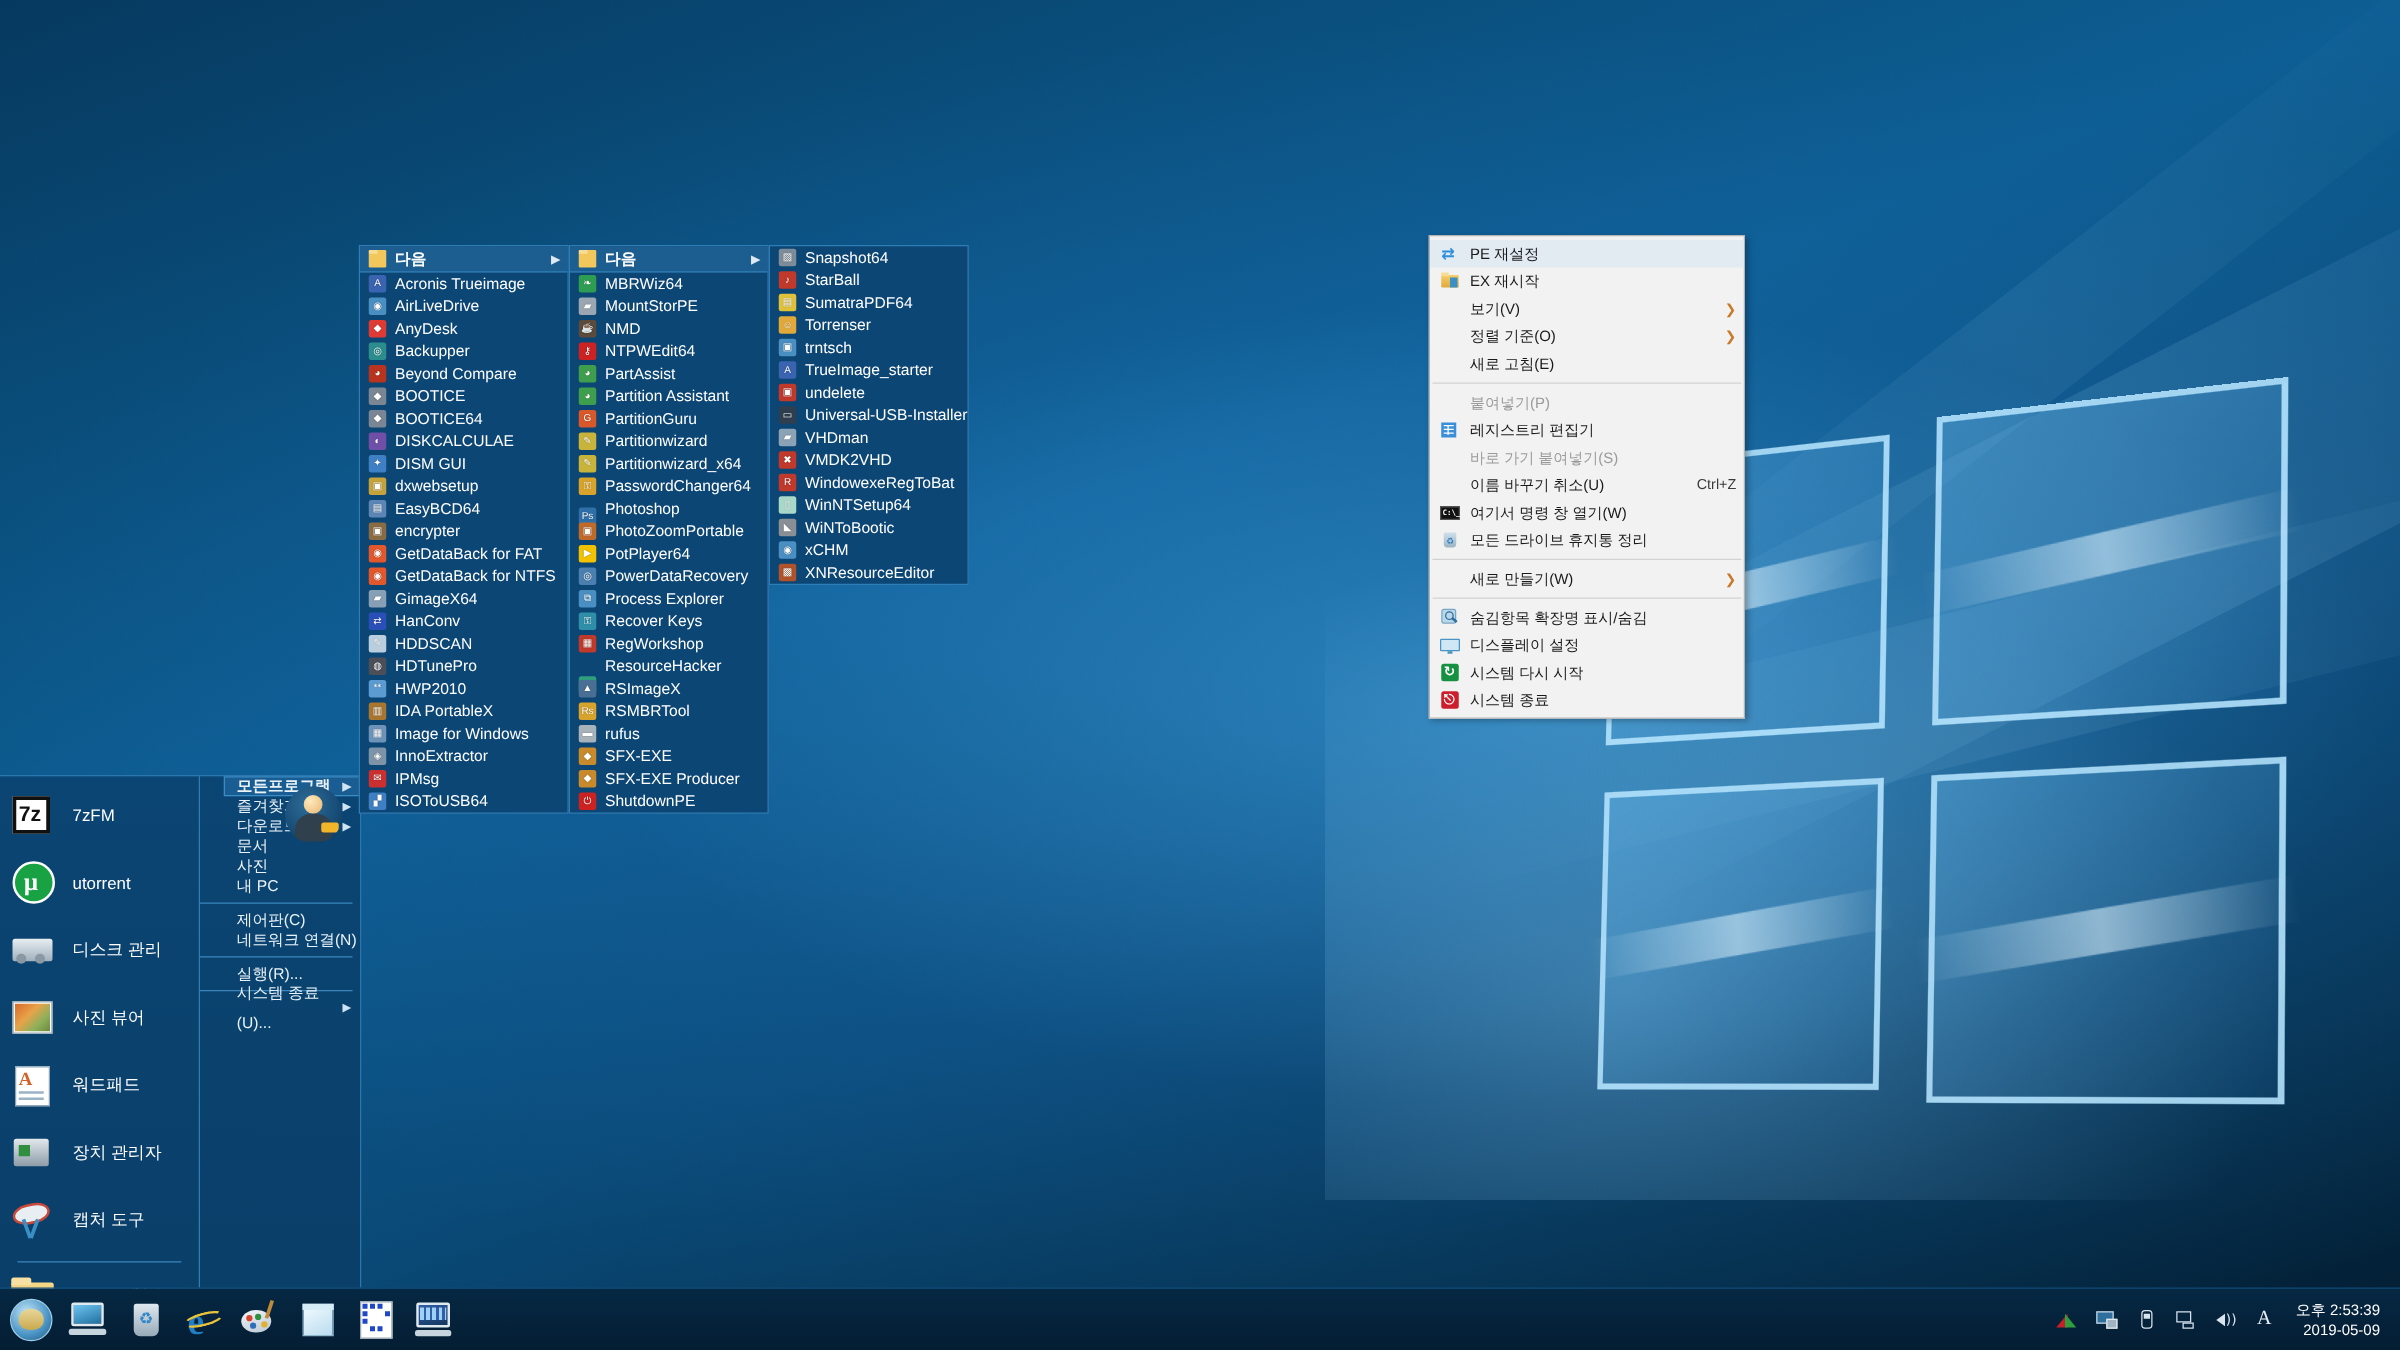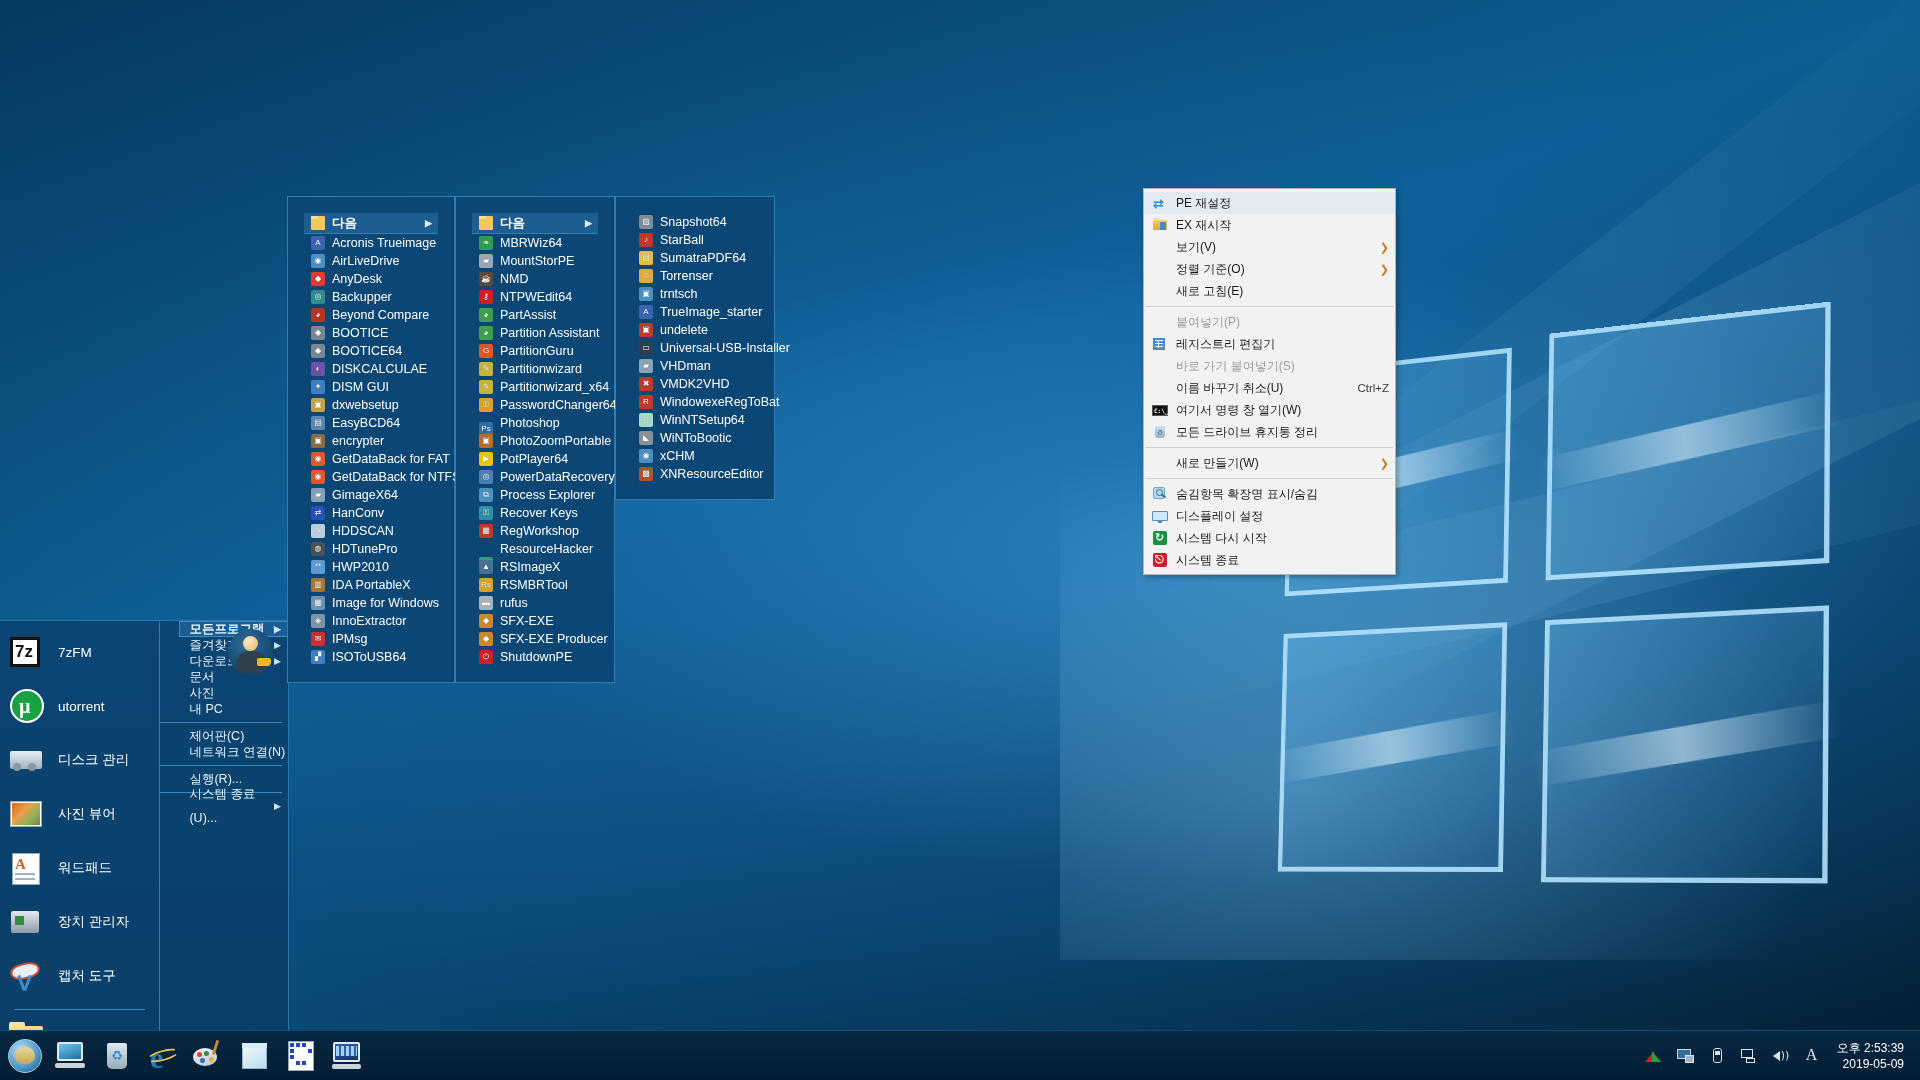--- a/index.html
+++ b/index.html
@@ -44,21 +44,21 @@
   #p1 { left: 0;    top: 10px;  width: 250px; height: 240px; }
   #p2 { left: 290px;top: 0;     width: 280px; height: 250px; }
   #p3 { left: 0;    top: 290px; width: 250px; height: 250px; }
   #p4 { left: 290px;top: 290px; width: 280px; height: 260px; }
 
   
   .pmenu {
     position: absolute;
     background: #0c4675;
     border: 1px solid #2f7db5;
-    padding: 16px;
+    padding: 0;
     color: #ffffff;
     font-size: 12.5px;
     z-index: 40;
   }
   .pmenu-head {
     display: flex; align-items: center; gap: 7px;
     height: 21px; padding: 0 6px 0 7px;
     background: #1c5e90;
     border-bottom: 1px solid #2f7db5;
     font-weight: bold;

